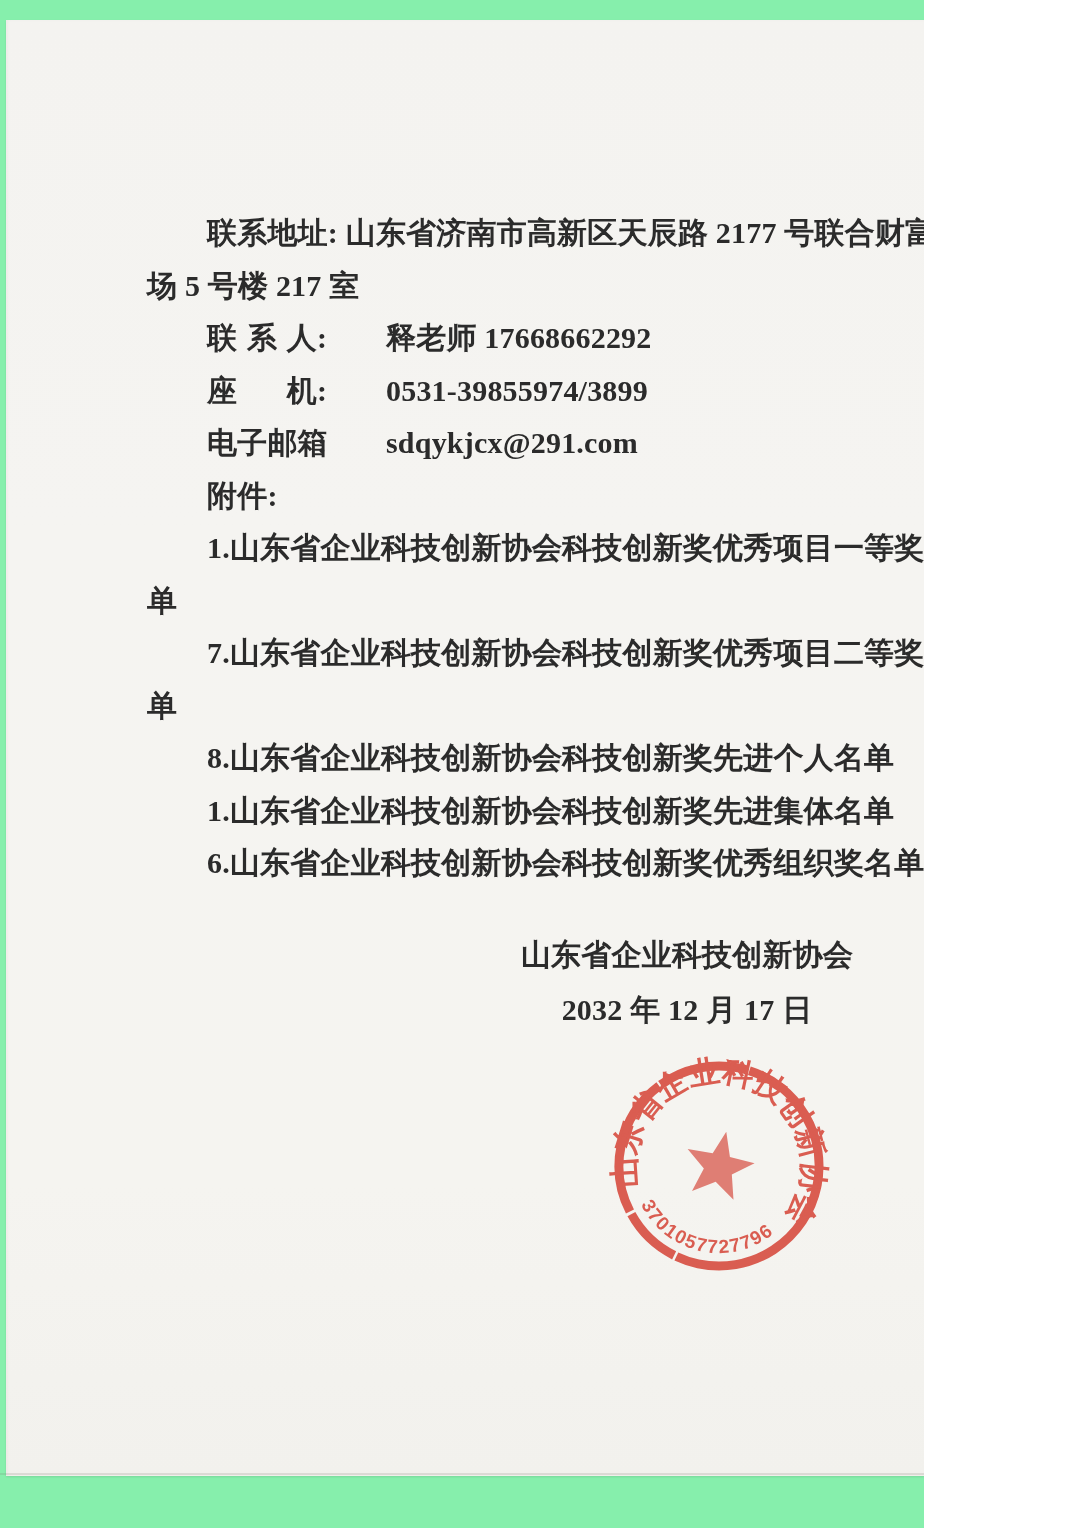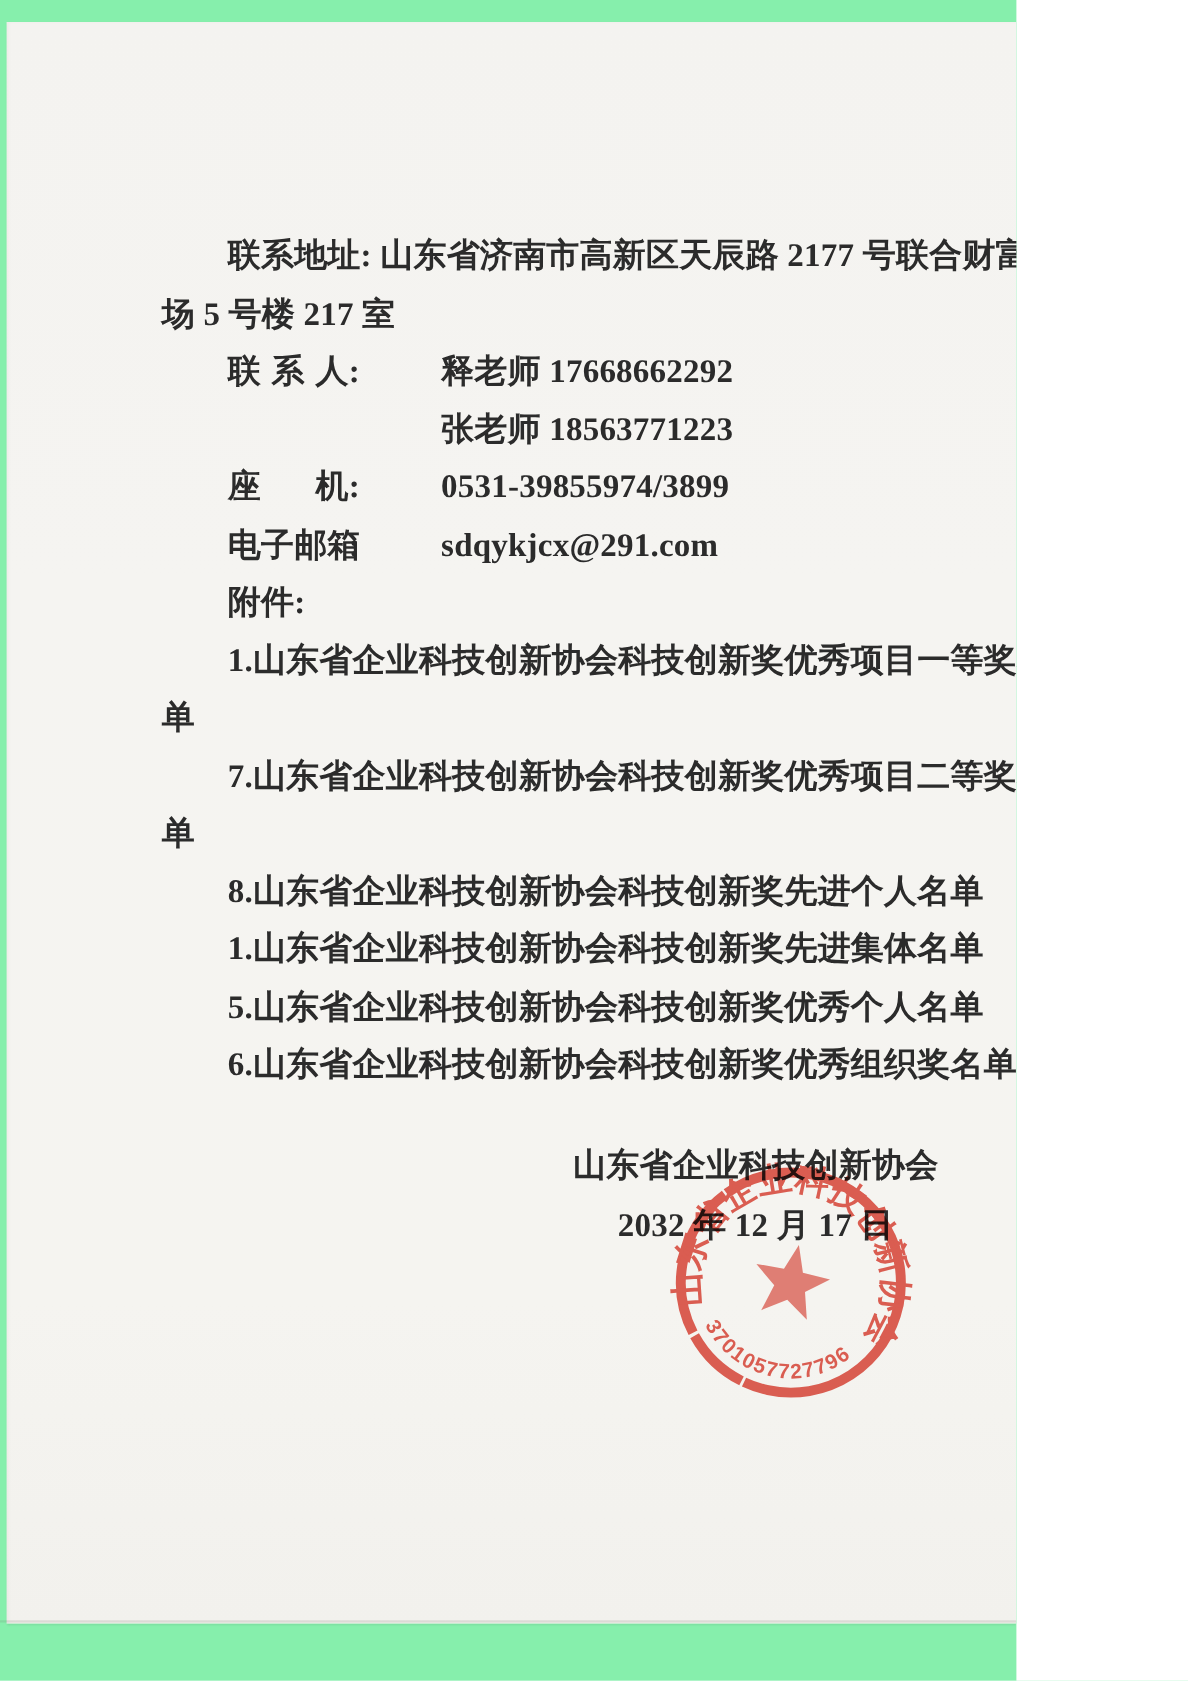--- a/index.html
+++ b/index.html
@@ -36,21 +36,21 @@
   .indent { text-indent: 60px; }
   .crow { padding-left: 60px; white-space: nowrap; }
   .clabel {
     display: inline-block;
     width: 110px;
     text-align: justify;
     text-align-last: justify;
     vertical-align: bottom;
   }
   .ccolon { display: inline-block; width: 12px; }
-  .cvalue { margin-left: 72px; }
+  .cvalue { margin-left: 57px; }
   .attach-header { margin-top: 42px; }
   .sig-block {
     margin-top: 37px;
     padding-left: 260px;
     text-align: center;
     line-height: 55px;
   }
   
   .seal {
     position: absolute;
@@ -69,36 +69,32 @@
   <div class="paper-bottom-edge"></div>
 
   <div class="content">
 
     <p class="indent">联系地址: 山东省济南市高新区天辰路 2177 号联合财富广场 5 号楼 217 室</p>
 
     <div class="crow">
       <span class="clabel">联系人</span><span class="ccolon">:</span><span class="cvalue">释老师 17668662292</span>
     </div>
     <div class="crow">
-      <span class="clabel"></span><span class="ccolon"></span><span class="cvalue">张老师 18563771223</span>
-    </div>
-    <div class="crow">
       <span class="clabel">座机</span><span class="ccolon">:</span><span class="cvalue">0531-39855974/3899</span>
     </div>
     <div class="crow">
       <span class="clabel">电子邮箱</span><span class="ccolon">:</span><span class="cvalue">sdqykjcx@291.com</span>
     </div>
 
     <p class="indent attach-header">附件:</p>
 
     <p class="indent">1.山东省企业科技创新协会科技创新奖优秀项目一等奖名单</p>
     <p class="indent">7.山东省企业科技创新协会科技创新奖优秀项目二等奖名单</p>
     <p class="indent">8.山东省企业科技创新协会科技创新奖先进个人名单</p>
     <p class="indent">1.山东省企业科技创新协会科技创新奖先进集体名单</p>
-    <p class="indent">5.山东省企业科技创新协会科技创新奖优秀个人名单</p>
     <p class="indent">6.山东省企业科技创新协会科技创新奖优秀组织奖名单</p>
 
     <div class="sig-block">
       <p>山东省企业科技创新协会</p>
       <p>2032 年 12 月 17 日</p>
     </div>
 
   </div>
 
   <svg class="seal" viewBox="0 0 240 240" xmlns="http://www.w3.org/2000/svg">

